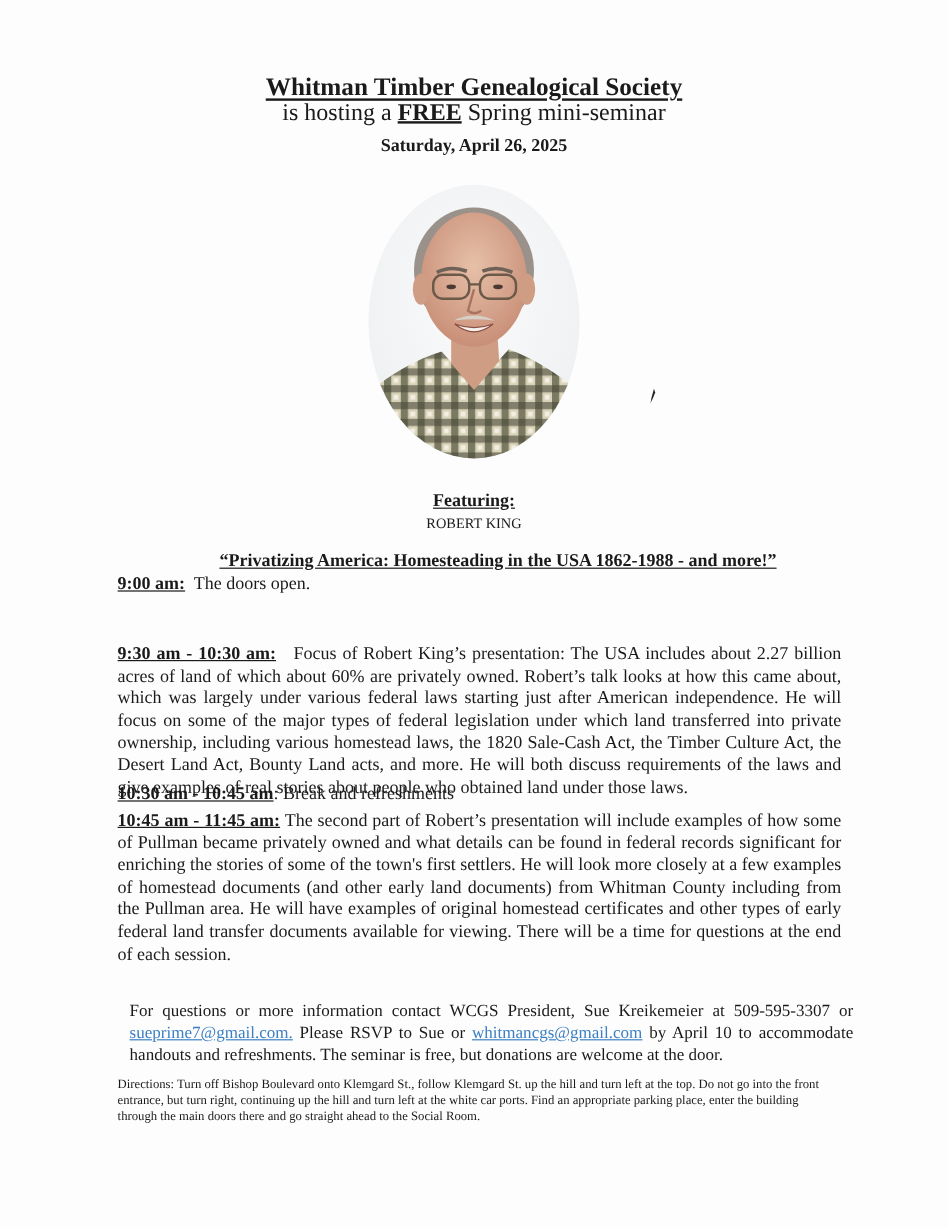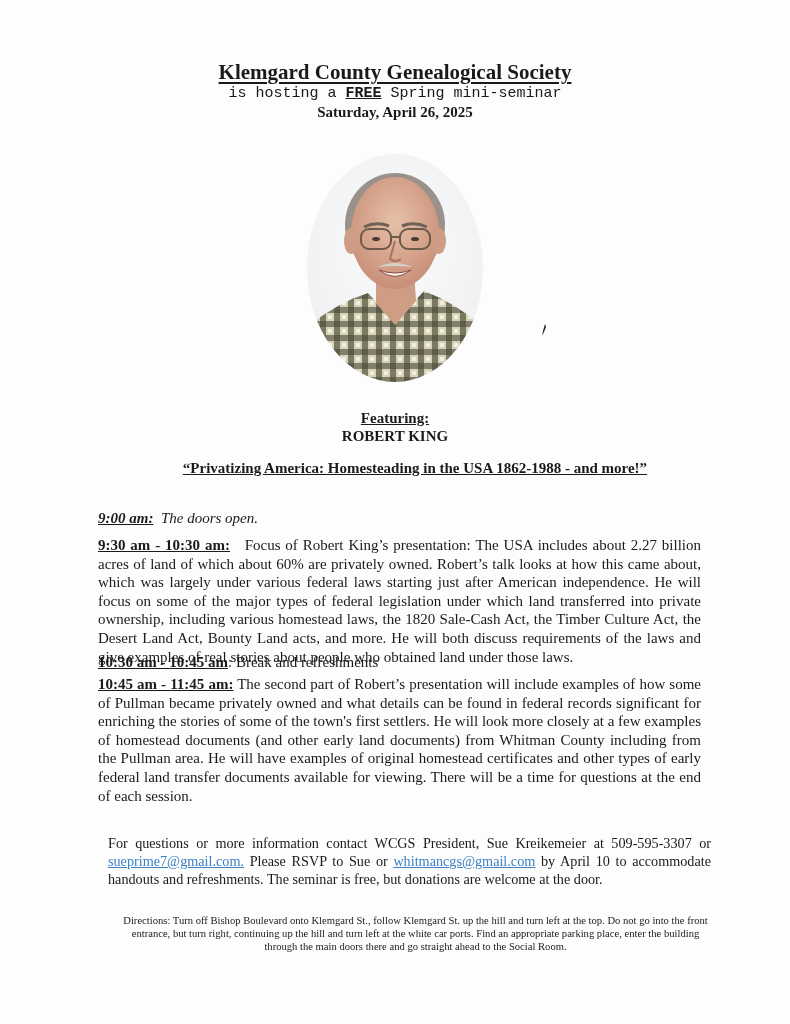--- a/index.html
+++ b/index.html
@@ -29,33 +29,32 @@
   .org-title {
     font-size: 21px;
     font-weight: bold;
     text-decoration: underline;
     text-decoration-thickness: 2px;
     text-underline-offset: 3px;
     line-height: 26px;
     margin: 0;
   }
   .header-line {
-    font-size: 15px;
-    line-height: 18px;
-    margin: 0;
-    font-family: Liberation Mono, monospace;
+    font-size: 20px;
+    line-height: 18px;
+    margin: 0;
   }
   .header-line b.u {
     text-decoration: underline;
   }
   .date-line {
     font-size: 15px;
     font-weight: bold;
     line-height: 18px;
-    margin: 0;
+    margin: 10px;
   }
   .photo-wrap {
     position: absolute;
     left: 306px;
     top: 153px;
     width: 178px;
     height: 230px;
   }
   .photo-wrap svg { display:block; }
   .stray-mark {
@@ -72,22 +71,22 @@
     text-align: center;
   }
   .featuring-label {
     font-size: 15px;
     font-weight: bold;
     text-decoration: underline;
     line-height: 18px;
     margin: 0;
   }
   .speaker-name {
-    font-size: 15px;
-    font-weight: bold;
+    font-size: 12px;
+    font-weight: normal;
     line-height: 18px;
     margin: 0;
   }
   .talk-title {
     position: absolute;
     left: 0; width: 790px;
     top: 459px;
     text-align: center;
     font-size: 15px;
     font-weight: bold;
@@ -102,21 +101,21 @@
     width: 603px;
     font-size: 15px;
     line-height: 18.6px;
     text-align: justify;
     margin: 0;
   }
   .time-label {
     font-weight: bold;
     text-decoration: underline;
   }
-  #sched-0 { top: 509px; font-style: italic; }
+  #sched-0 { top: 478px; }
   #sched-1 { top: 536px; }
   #sched-2 { top: 653px; }
   #sched-3 { top: 675px; }
   .contact {
     position: absolute;
     left: 108px;
     width: 603px;
     top: 834px;
     font-size: 14.2px;
     line-height: 18px;
@@ -127,31 +126,30 @@
     color: #3b7fc4;
     text-decoration: underline;
   }
   .directions {
     position: absolute;
     left: 98px;
     width: 603px;
     top: 898px;
     font-size: 10.6px;
     line-height: 13.2px;
-    margin: 16px;
-    text-align: center;
+    margin: 0;
   }
 </style>
 </head>
 <body>
 
 <div class="page">
 
   <div class="header">
-    <h1 class="org-title">Klemgard County Genealogical Society</h1>
+    <h1 class="org-title">Whitman Timber Genealogical Society</h1>
     <p class="header-line"><span>is hosting a </span><b class="u">FREE</b><span> Spring mini-seminar</span></p>
     <p class="date-line">Saturday, April 26, 2025</p>
   </div>
 
   <div class="photo-wrap" title="Portrait of Robert King">
     <svg width="178" height="230" viewBox="0 0 178 230">
       <defs>
         <clipPath id="oval">
           <ellipse cx="89" cy="115" rx="88" ry="114"></ellipse>
         </clipPath>

